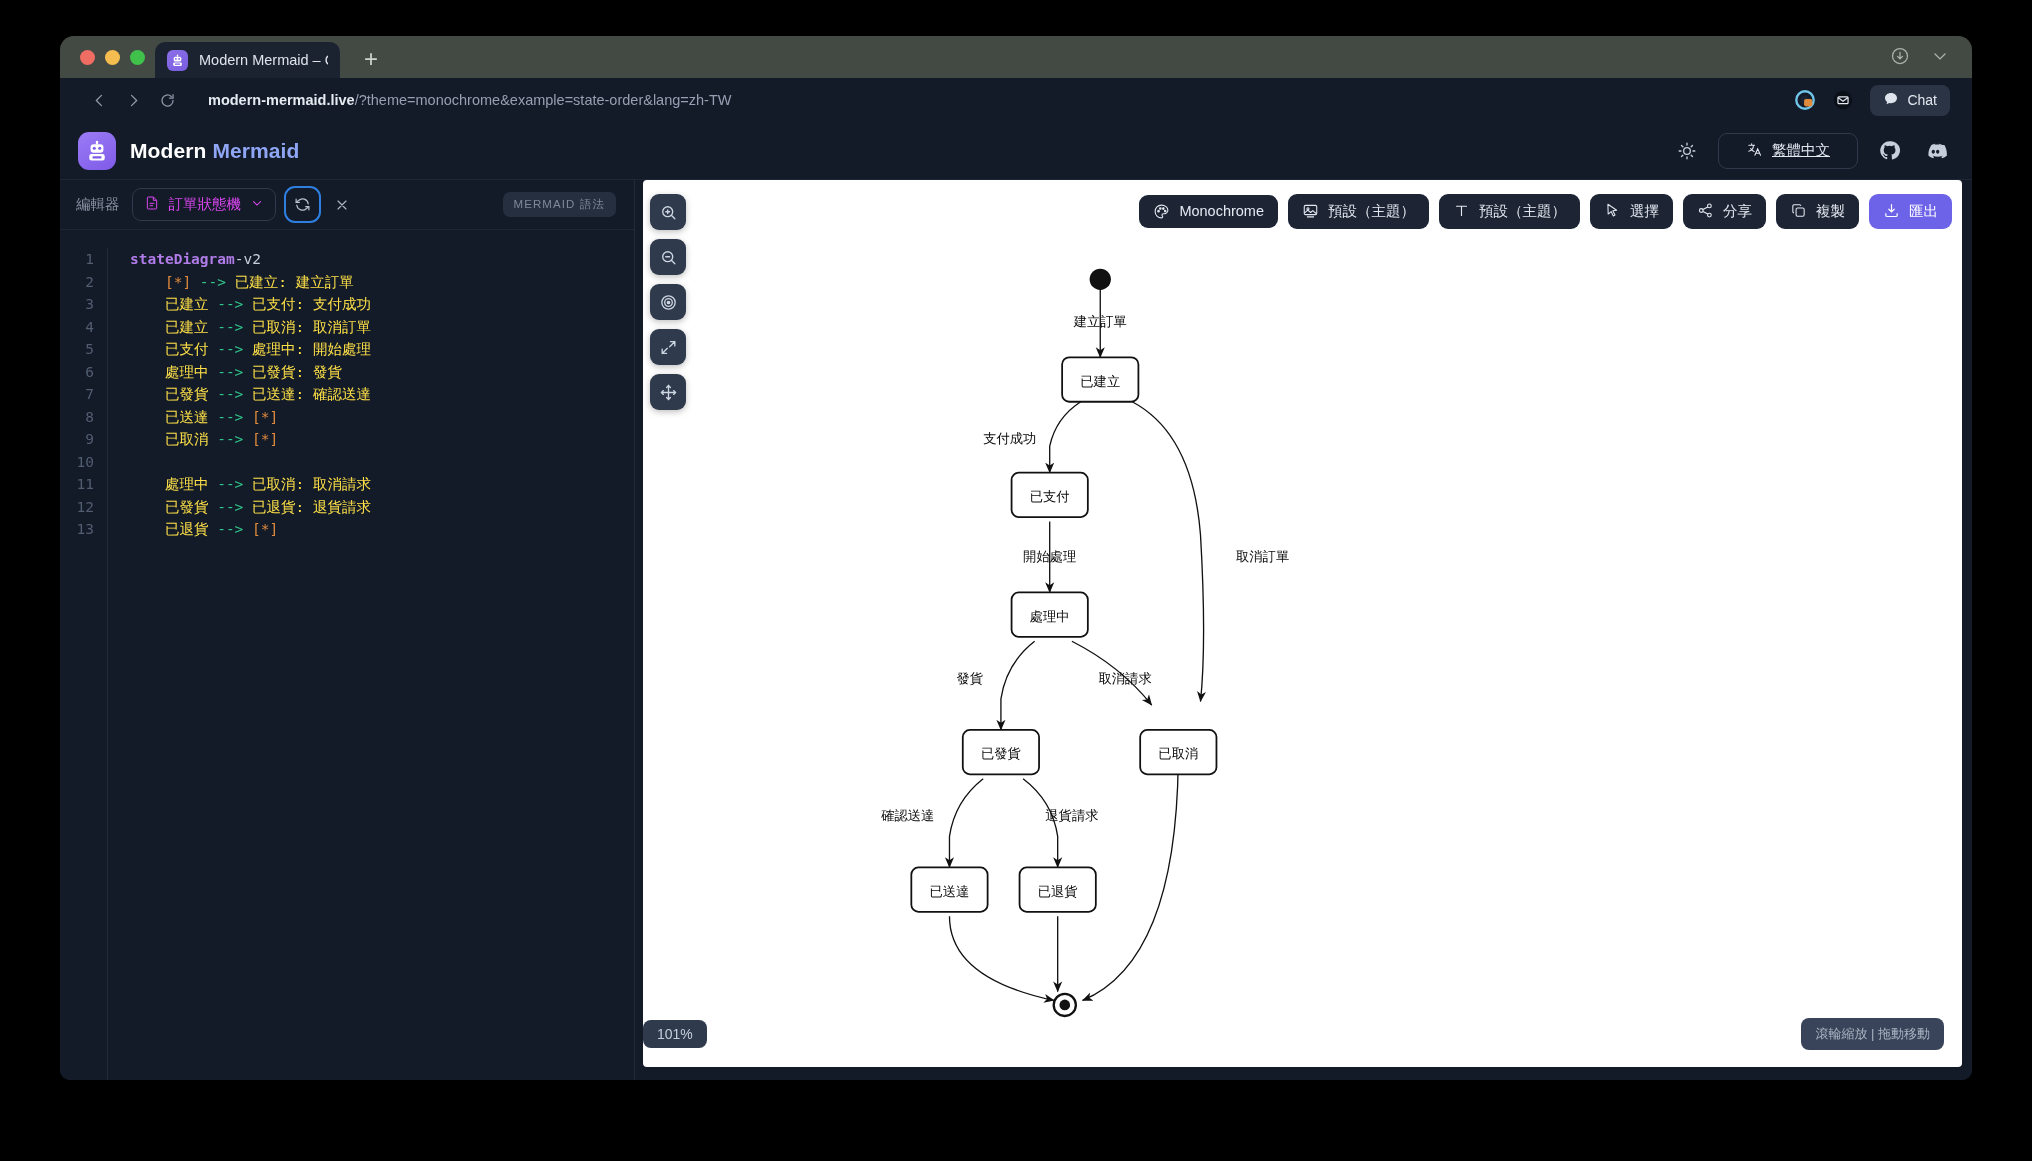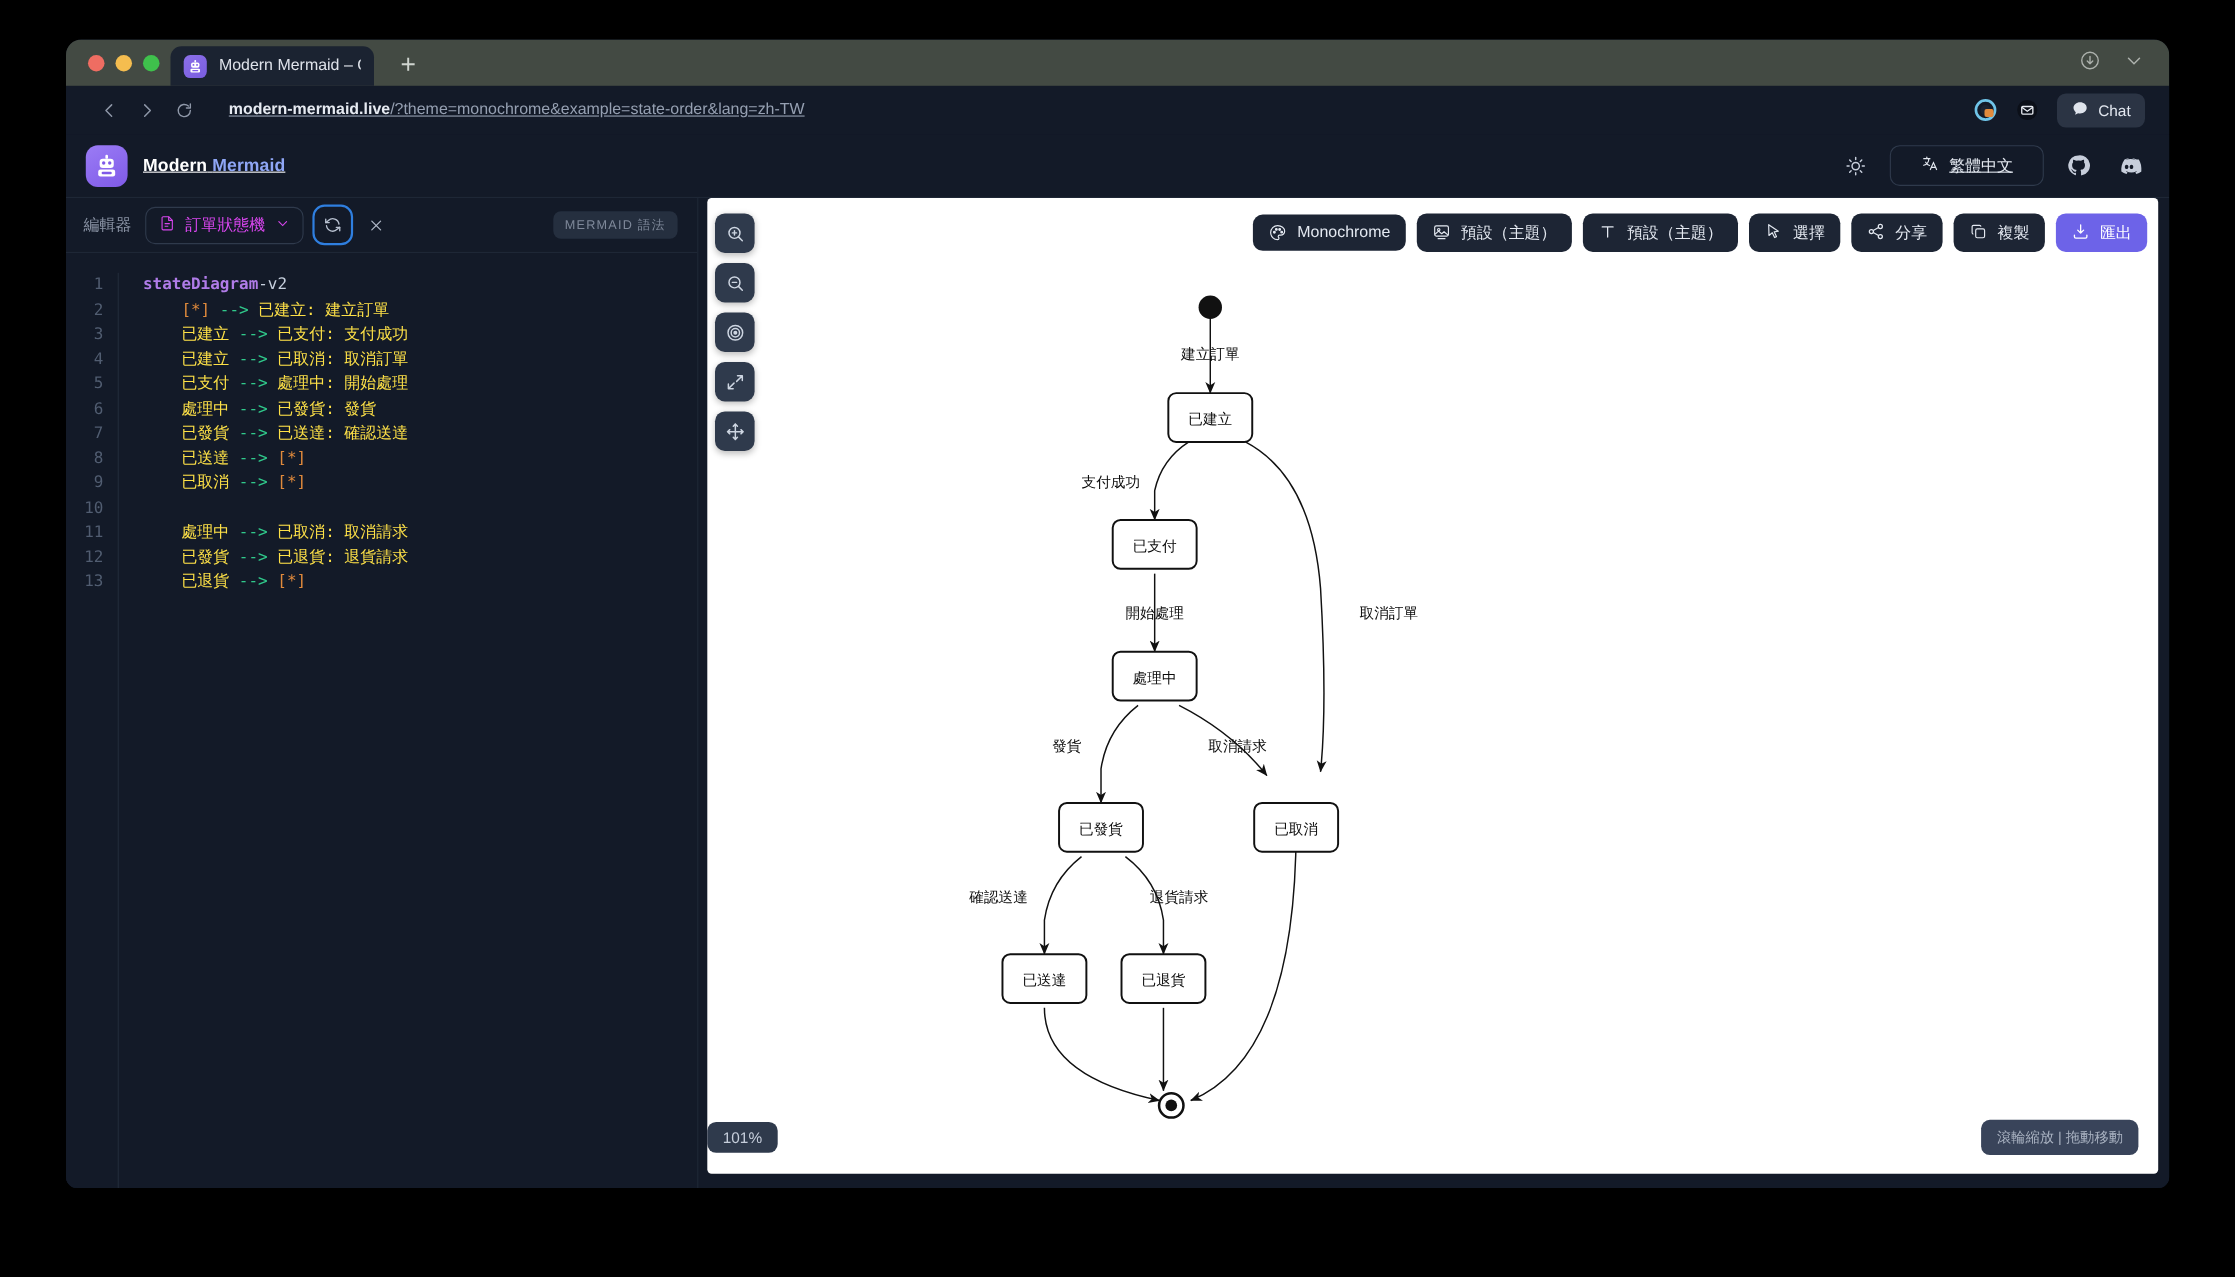--- a/index.html
+++ b/index.html
@@ -76,21 +76,20 @@
   .nav-btn {
     width: 34px; height: 30px;
     display: flex; align-items: center; justify-content: center;
     color: #8e97a8;
   }
   .url-text {
     margin-left: 24px;
     font-size: 14.5px;
     color: #96a0b2;
     white-space: nowrap;
-    text-decoration: underline;
   }
   .url-host { color: #e6eaf1; font-weight: 600; }
   .urlbar-right {
     margin-left: auto;
     display: flex; align-items: center; gap: 16px;
   }
   .chat-pill {
     display: flex; align-items: center; gap: 8px;
     background: #2b3444;
     border-radius: 8px;
@@ -114,21 +113,21 @@
     display: flex; align-items: center;
     padding: 0 22px 0 18px;
     border-bottom: 1px solid #1e2736;
   }
   .brand { display: flex; align-items: center; gap: 14px; }
   .brand-logo {
     width: 38px; height: 38px; border-radius: 11px;
     background: linear-gradient(150deg,#9b7cf5 0%,#7f5ae8 100%);
     display: flex; align-items: center; justify-content: center;
   }
-  .brand-name { font-size: 16px; font-weight: 700; color: #ffffff; letter-spacing: .1px; text-decoration: underline; }
+  .brand-name { font-size: 21px; font-weight: 700; color: #ffffff; letter-spacing: .1px; }
   .brand-name .accent { color: #8fa6f5; font-weight: 600; }
   .header-right { margin-left: auto; display: flex; align-items: center; gap: 16px; }
   .icon-btn {
     width: 30px; height: 30px;
     display: flex; align-items: center; justify-content: center;
     color: #c7cedb;
   }
   .lang-btn {
     display: flex; align-items: center; gap: 9px;
     border: 1px solid #2f3a4c;

